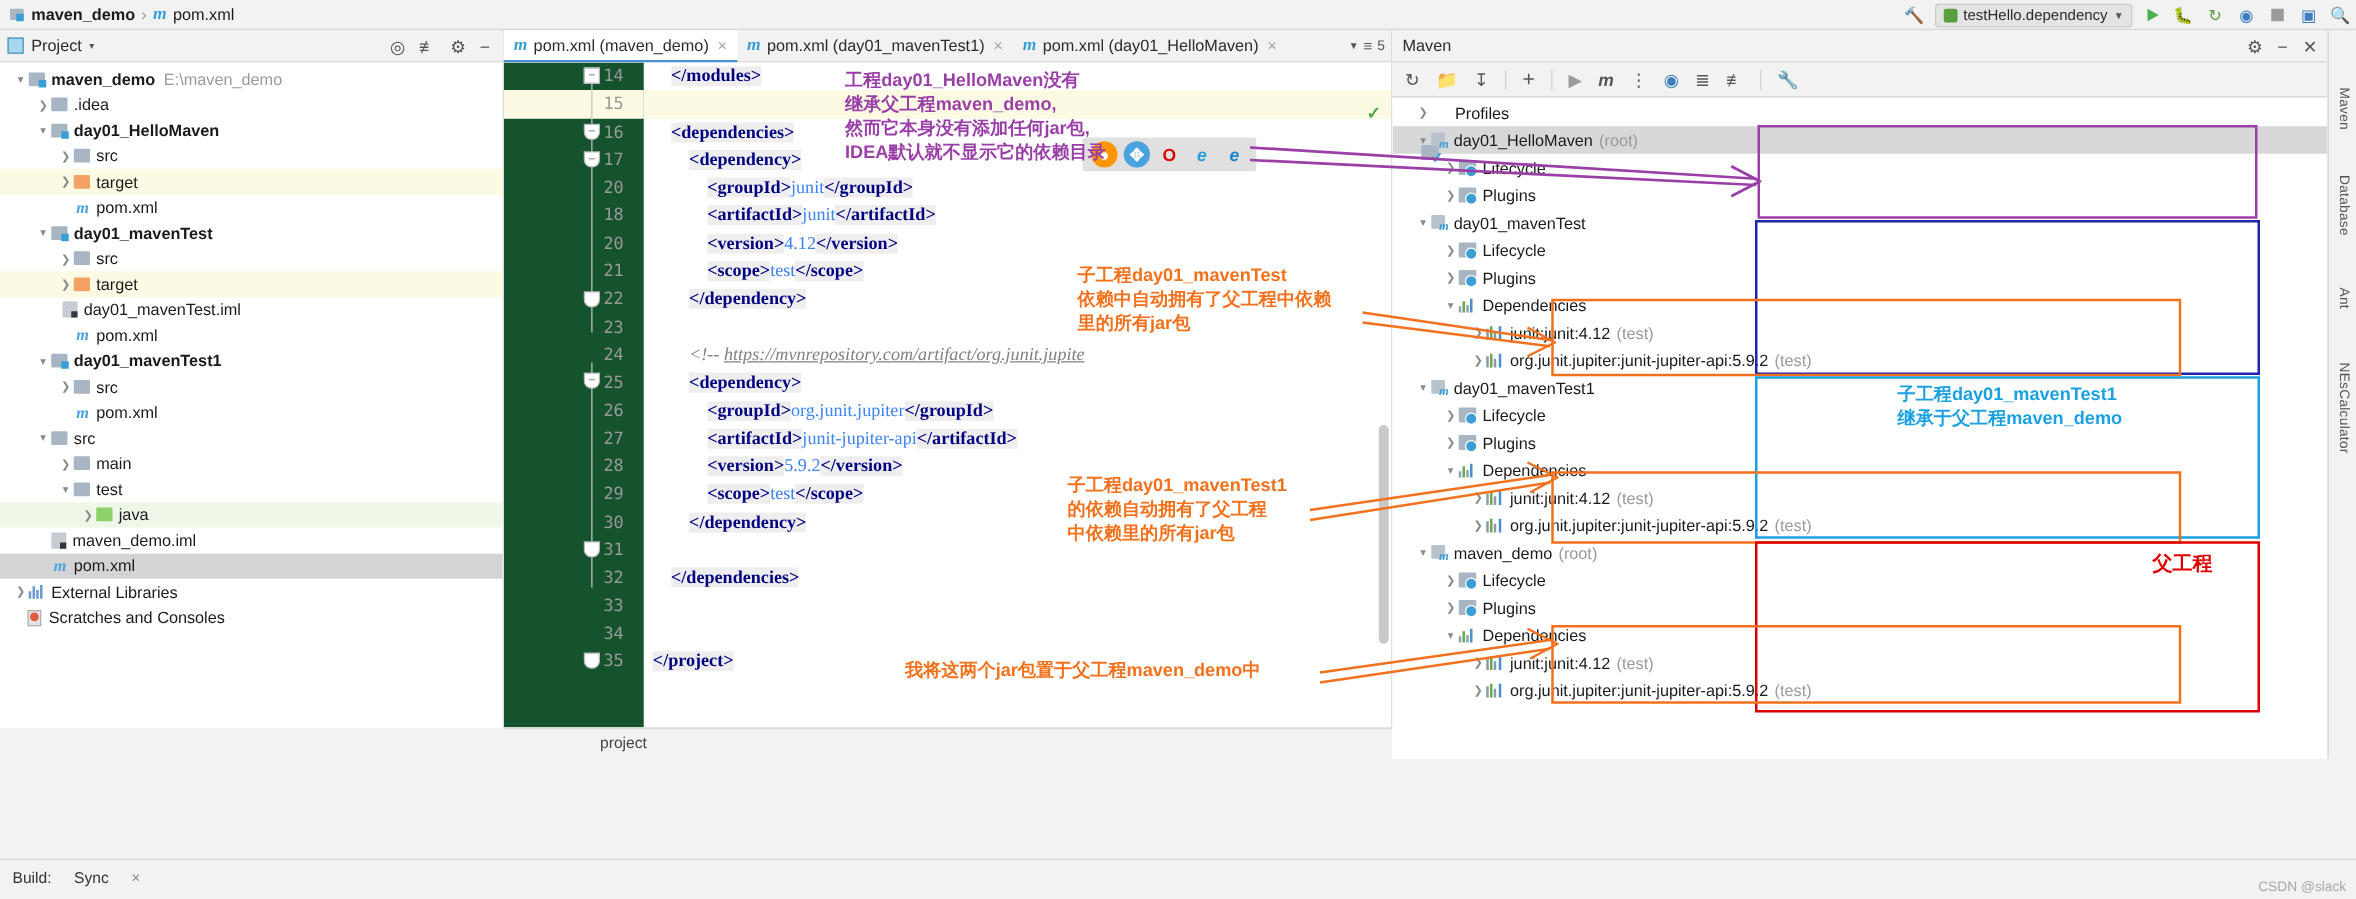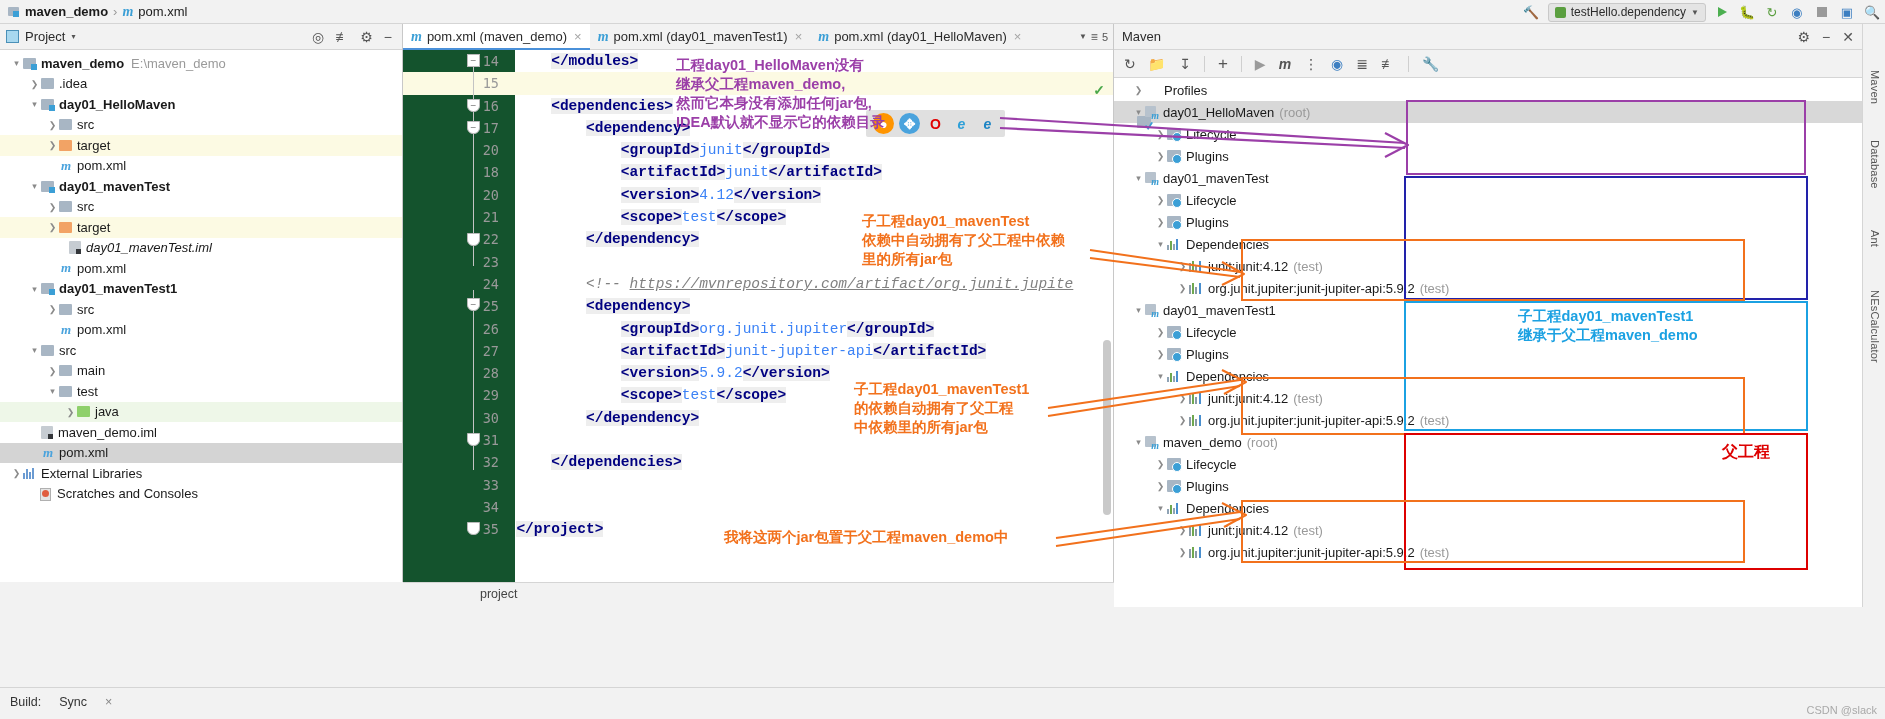--- a/index.html
+++ b/index.html
@@ -73,22 +73,22 @@
   .codewrap{position:absolute;top:26px;left:0;right:0;bottom:0;background:#fff;overflow:hidden;}
   .gutter{position:absolute;left:0;top:0;width:112px;height:100%;background:#14532d;}
   .gline{height:22.3px;line-height:22.3px;text-align:right;padding-right:16px;color:#999;
     font-family:"DejaVu Sans Mono",monospace;font-size:13.5px;}
   .gline.cur{background:#fcfae3;}
   .foldcol{position:absolute;left:64px;top:0;width:20px;height:100%;}
   .foldmk{position:absolute;left:0;width:13px;height:13px;border:1px solid #b9b9b9;background:#fff;
     display:flex;align-items:center;justify-content:center;font-size:10px;color:#777;}
   .foldline{position:absolute;left:6px;width:1px;background:#c3c3c3;}
 
-  .code{position:absolute;left:96px;top:0;right:0;height:100%;
-    font-family:Liberation Mono, monospace;font-size:14.5px;white-space:pre;}
+  .code{position:absolute;left:112px;top:0;right:0;height:100%;
+    font-family:Liberation Serif, serif;font-size:14.5px;white-space:pre;}
   .cl{height:22.3px;line-height:22.3px;}
   .cl.cur{background:#fcfae3;}
   .tg{color:#000080;font-weight:bold;}
   .txt{color:#3b82f6;}
   .cmt{color:#808080;font-style:italic;}
   .lnk{color:#808080;font-style:italic;text-decoration:underline;}
   .hlbg{background:#eeeeee;}
 
   .browsers{position:absolute;right:108px;top:60px;background:#e0e0e0;border-radius:2px;
     display:flex;align-items:center;gap:5px;padding:3px 7px;}
@@ -225,21 +225,21 @@
         <div class="trow" style="padding-left: 46px;">
           <span class="arw">❯</span>
           <span class="fold grey"></span>
           <span class="lbl">src</span>
         </div>
         <div class="trow hl-yellow" style="padding-left: 46px;">
           <span class="arw">❯</span>
           <span class="fold orange"></span>
           <span class="lbl">target</span>
         </div>
-        <div class="trow" style="padding-left: 56px; font-style: italic;">
+        <div class="trow" style="padding-left: 37px;">
           <span class="arw none"></span>
           <span class="iml"></span>
           <span class="lbl">day01_mavenTest.iml</span>
         </div>
         <div class="trow" style="padding-left: 46px;">
           <span class="arw none"></span>
           <span class="mfile">m</span>
           <span class="lbl">pom.xml</span>
         </div>
         <div class="trow" style="padding-left: 28px;">
@@ -290,21 +290,21 @@
         <div class="trow" style="padding-left: 10px;">
           <span class="arw">❯</span>
           <span class="libico">
             <i style="height:6px"></i>
             <i style="height:10px"></i>
             <i style="height:7px"></i>
             <i style="height:11px"></i>
           </span>
           <span class="lbl">External Libraries</span>
         </div>
-        <div class="trow" style="padding-left: 26px;">
+        <div class="trow" style="padding-left: 8px;">
           <span class="arw none"></span>
           <span class="scr"></span>
           <span class="lbl">Scratches and Consoles</span>
         </div>
       </div>
   </div>
 
   <div class="editor">
     <div class="tabbar">
       <div class="tabsgrp" id="editor-tabs">

